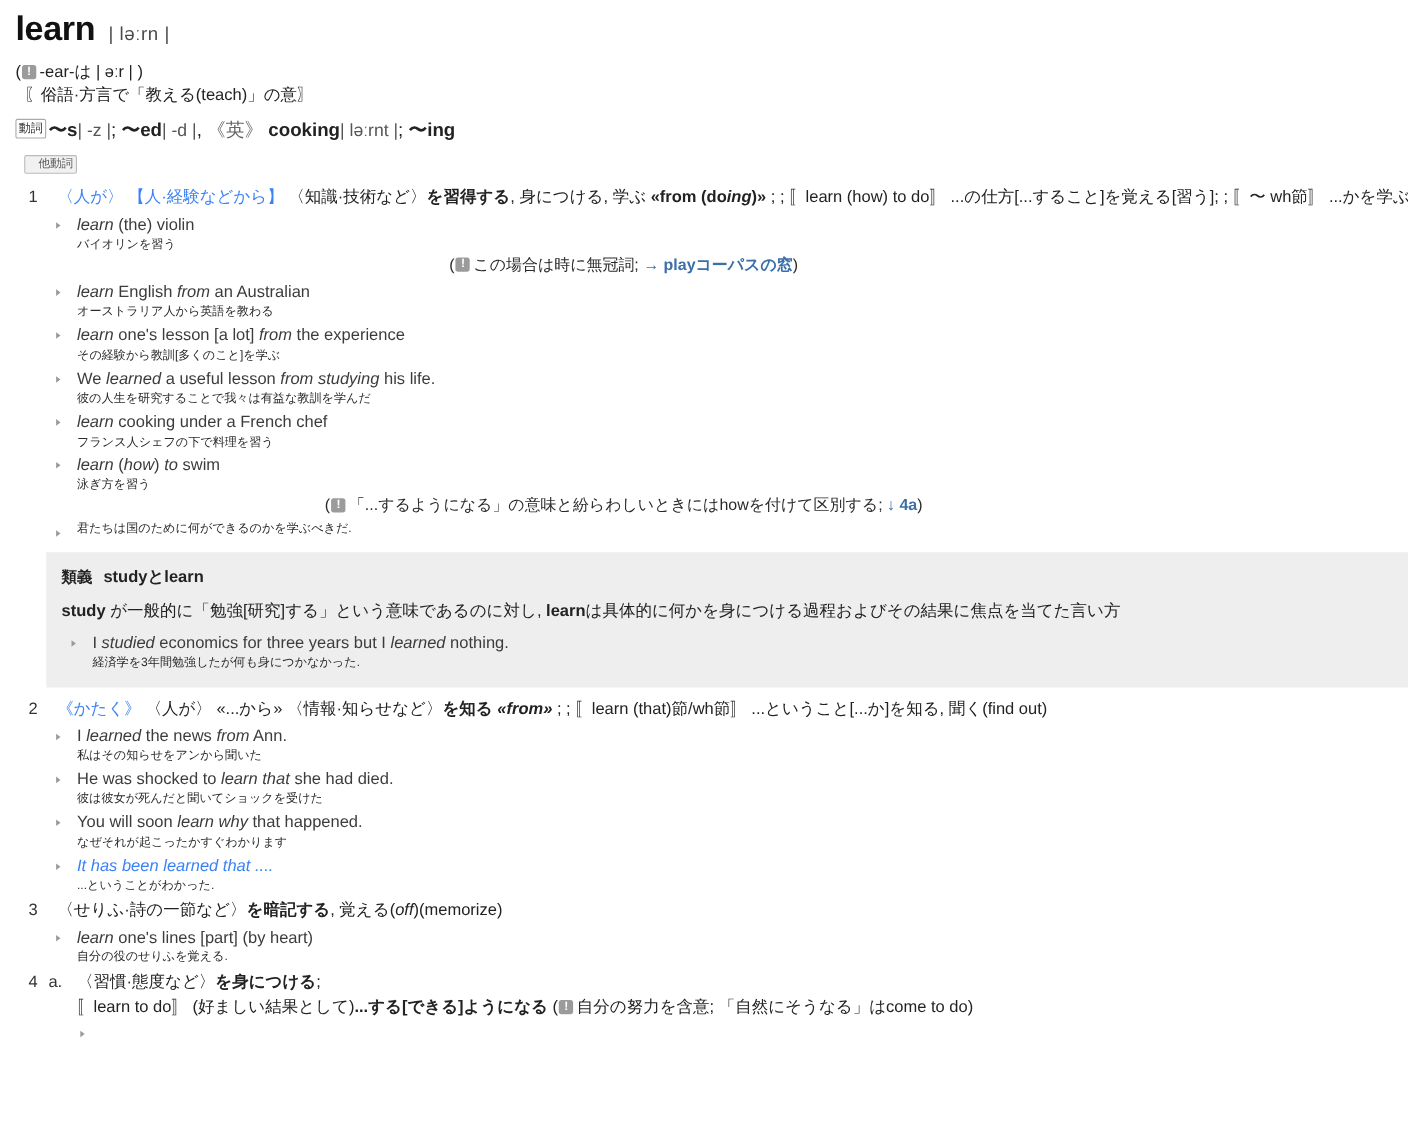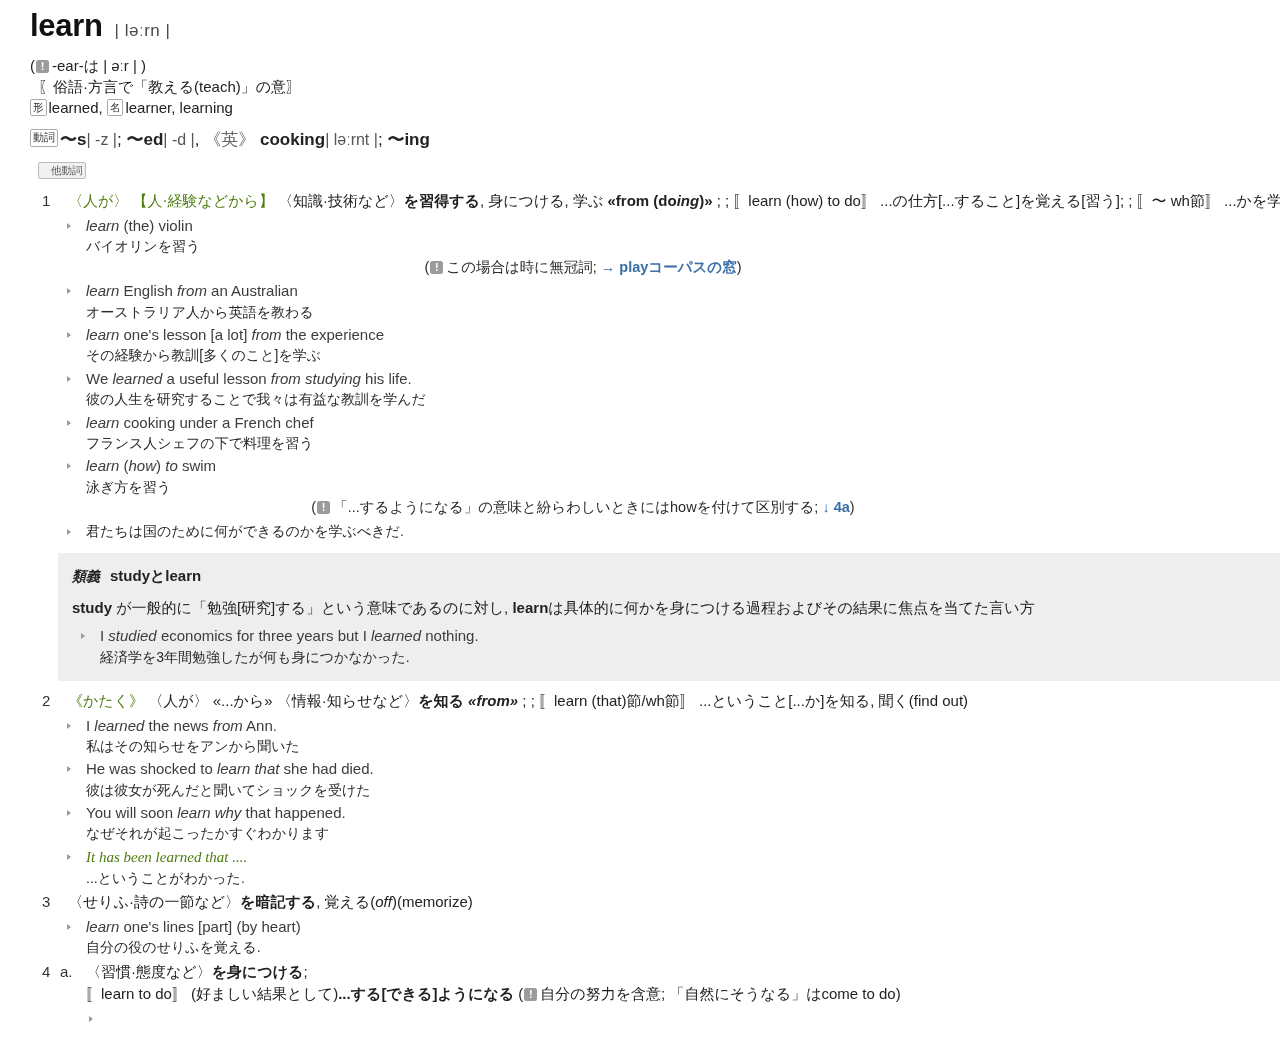--- a/index.html
+++ b/index.html
@@ -14,21 +14,20 @@
     font-family: "Liberation Sans", "DejaVu Sans", sans-serif;
     color: #222222;
     font-size: 15px;
     line-height: 1.45;
     -webkit-font-smoothing: antialiased;
   }
   .page {
     position: relative;
     width: 1064px;
     padding: 0;
-    margin-left: 16px;
   }
 
   
   .headword-row {
     padding: 4px 0 0 14px;
     display: flex;
     align-items: baseline;
     gap: 12px;
   }
   .headword {
@@ -126,21 +125,21 @@
     top: 0;
     font-size: 15px;
     color: #333;
   }
   .sense-def {
     font-size: 15px;
     line-height: 1.5;
     white-space: nowrap;
   }
 
-  .gray { color: #4d7c0f; font-family: Liberation Serif, serif; }
+  .gray { color: #3b82f6; }
   .b { font-weight: 700; }
   .i { font-style: italic; }
   .bi { font-weight: 700; font-style: italic; }
   .link {
     color: #3a6fa8;
     font-weight: 600;
   }
 
   
   .ex {
@@ -157,21 +156,21 @@
     border-left: 4.5px solid #9a9a9a;
     border-top: 3.5px solid transparent;
     border-bottom: 3.5px solid transparent;
   }
   .ex-en {
     font-size: 15px;
     color: #3c3c3c;
     line-height: 1.43;
   }
   .ex-ja {
-    font-size: 14px;
+    font-size: 11px;
     color: #2a2a2a;
     line-height: 1.45;
   }
   .ex-note {
     font-size: 14.5px;
     color: #2a2a2a;
     line-height: 1.5;
     text-align: center;
   }
 
@@ -185,21 +184,20 @@
   }
   .syn-head {
     font-size: 15px;
     font-weight: 700;
     color: #222;
     margin-bottom: 10px;
   }
   .syn-head .syn-tag {
     margin-right: 10px;
     font-size: 14px;
-    font-style: italic;
   }
   .syn-body {
     font-size: 15px;
     line-height: 1.5;
     color: #222;
     margin-bottom: 6px;
   }
   .syn-box .ex { padding-left: 28px; }
   .syn-box .ex::before { left: 9px; }
 
@@ -242,24 +240,20 @@
   <div class="headword-row">
     <span class="headword">learn</span>
     <span class="ipa-head">| ləːrn |</span>
   </div>
 
   <div class="pre-block">
     <div class="pre-line">
       <span>(</span><span class="excl"></span><span>-ear-は | əːr |</span><span> )</span>
     </div>
     <div class="pre-line indent1">〖俗語·方言で「教える(teach)」の意〗</div>
-    <div class="pre-line">
-      <span class="tag">形</span><span>learned,</span>
-      <span class="tag">名</span><span>learner, learning</span>
-    </div>
   </div>
 
   <div class="infl-line">
     <span class="tag">動詞</span><span class="infl-bold">〜s</span><span class="infl-ipa">| -z |</span><span>;</span> <span class="infl-bold">〜ed</span><span class="infl-ipa">| -d |</span><span>,</span> <span class="infl-paren">《英》</span> <span class="infl-bold">cooking</span><span class="infl-ipa">| ləːrnt |</span><span>;</span> <span class="infl-bold">〜ing</span>
   </div>
 
   <div class="pos-row">
     <span class="tag grayfill">他動詞</span>
   </div>
 

